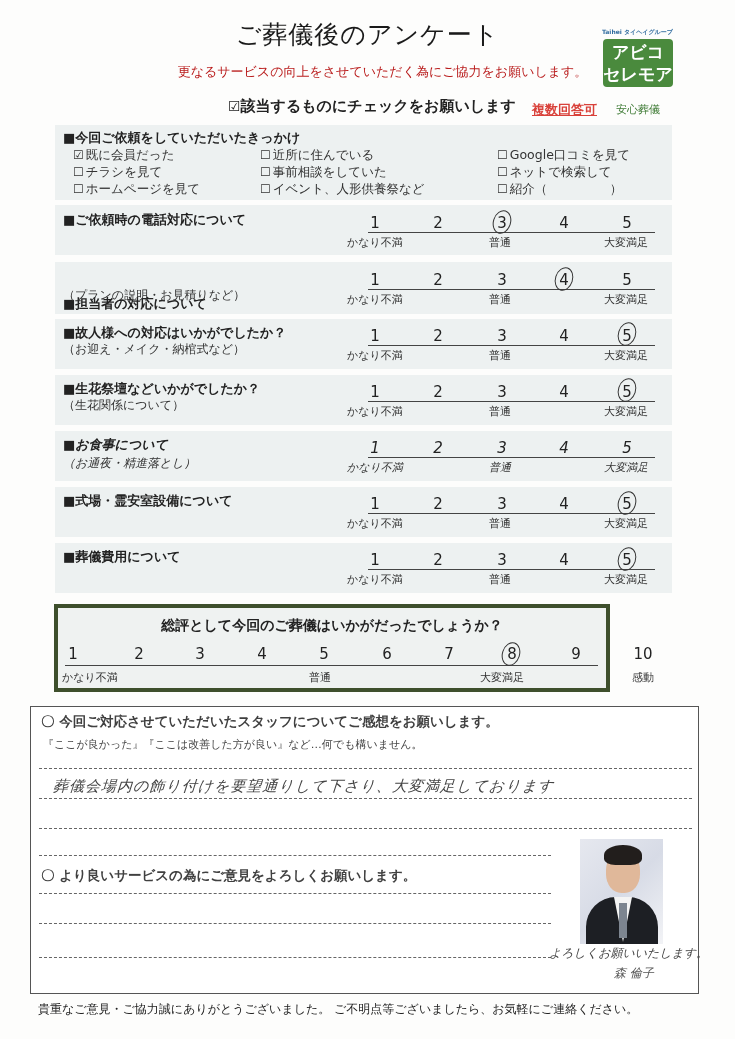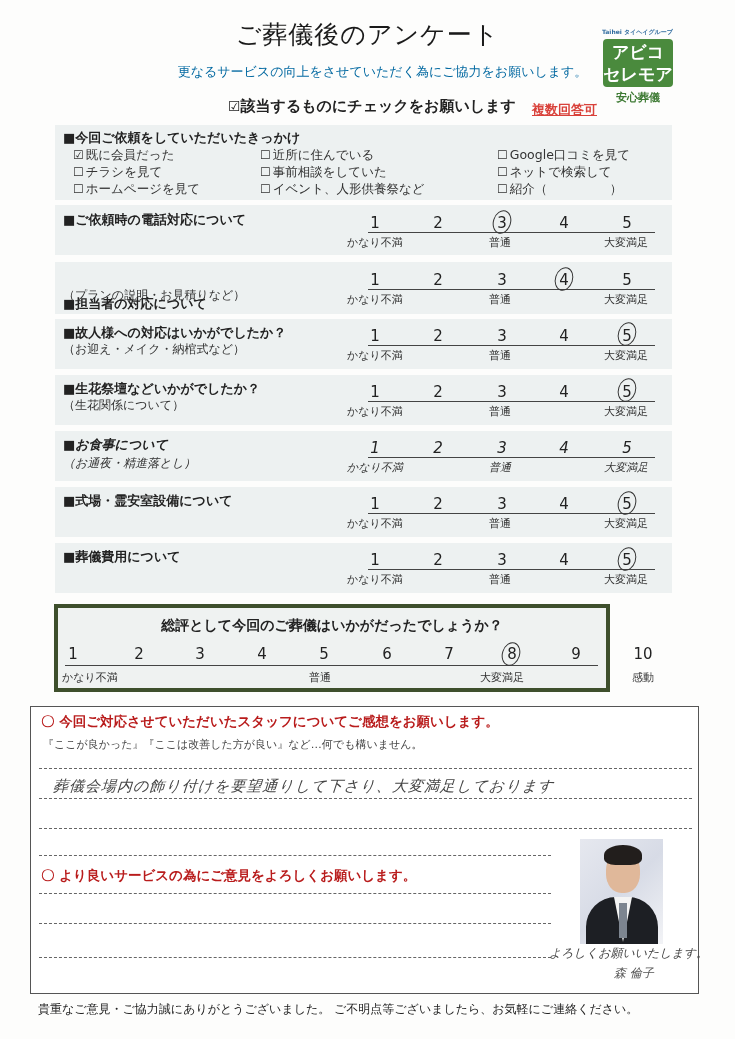--- a/index.html
+++ b/index.html
@@ -9,39 +9,39 @@
       color: #222; position: relative; overflow: hidden;
     }
     .title {
       position: absolute; left: 0; width: 735px; top: 18px; text-align: center;
       font-family: "DejaVu Serif", "Liberation Serif", serif;
       font-size: 25px; color: #1a1a1a; letter-spacing: 1px;
     }
     .subtitle {
       position: absolute; left: 0; width: 735px; top: 63px; text-align: center;
       font-family: Liberation Serif, serif;
-      font-size: 13px; color: #0369a1; padding-left: 30px;
+      font-size: 13px; color: #b91c1c; padding-left: 30px;
     }
     .check-note {
       position: absolute; left: 228px; top: 97px; font-size: 15px; font-weight: bold; color: #222;
     }
     .check-note .box { font-weight: normal; font-size: 14px; }
     .multi-ok {
       position: absolute; left: 532px; top: 101px; font-size: 13px; font-weight: bold;
       color: #d9413a; text-decoration: underline;
     }
     .logo {
       position: absolute; left: 598px; top: 28px; width: 80px; text-align: center;
     }
     .logo .group { font-size: 6px; color: #2e6a9e; font-weight: bold; text-align: left; padding-left: 4px; white-space: nowrap; }
     .logo .mark {
       margin: 2px auto 0; width: 70px; height: 48px; background: #4a8a3d; border-radius: 4px;
       color: #fff; font-weight: bold; font-size: 17px; line-height: 22px; padding-top: 2px;
     }
-    .logo .tag { font-size: 11px; color: #3f7b35; font-weight: bold; margin-top: 3px; }
+    .logo .tag { font-size: 11px; color: #3f7b35; font-weight: normal; margin-top: 15px; }
 
     .band {
       position: absolute; left: 55px; width: 617px; background: #edf1f1;
     }
     .q-title { position: absolute; left: 8px; font-size: 13px; font-weight: bold; color: #222; }
     .q-sub { position: absolute; left: 8px; font-size: 12px; color: #333; }
 
     .opt { position: absolute; font-size: 12.5px; color: #333; white-space: nowrap; }
     .opt .cb { font-size: 12px; margin-right: 2px; }
 
@@ -60,21 +60,21 @@
     }
     .overall .hd { position: absolute; left: 0; width: 100%; top: 9px; text-align: center; font-size: 14px; font-weight: bold; }
     .overall .line { position: absolute; left: 7px; right: 8px; top: 57px; border-top: 1.5px solid #444; }
     .overall .num { position: absolute; top: 37px; font-size: 15px; width: 22px; text-align: center; }
     .overall .lbl { position: absolute; top: 62px; font-size: 11px; color: #333; white-space: nowrap; }
 
     .comments {
       position: absolute; left: 30px; top: 706px; width: 669px; height: 288px;
       border: 1.5px solid #555; background: #fff;
     }
-    .c-head { position: absolute; left: 10px; font-size: 13.5px; font-weight: bold; color: #b91c1c; }
+    .c-head { position: absolute; left: 10px; font-size: 13.5px; font-weight: bold; color: #404040; }
     .c-note { position: absolute; left: 12px; font-size: 11px; color: #444; }
     .dash { position: absolute; left: 8px; border-top: 1px dashed #666; }
     .handwriting {
       position: absolute; left: 22px; top: 70px; font-family: "DejaVu Serif", serif;
       font-size: 15px; color: #444; letter-spacing: 1px; font-style: italic; transform: skewX(-4deg);
     }
     .photo {
       position: absolute; left: 549px; top: 132px; width: 83px; height: 105px;
       background: linear-gradient(135deg, #e6e8ef 0%, #d7dbe6 50%, #f2f3f6 100%); overflow: hidden;
     }

